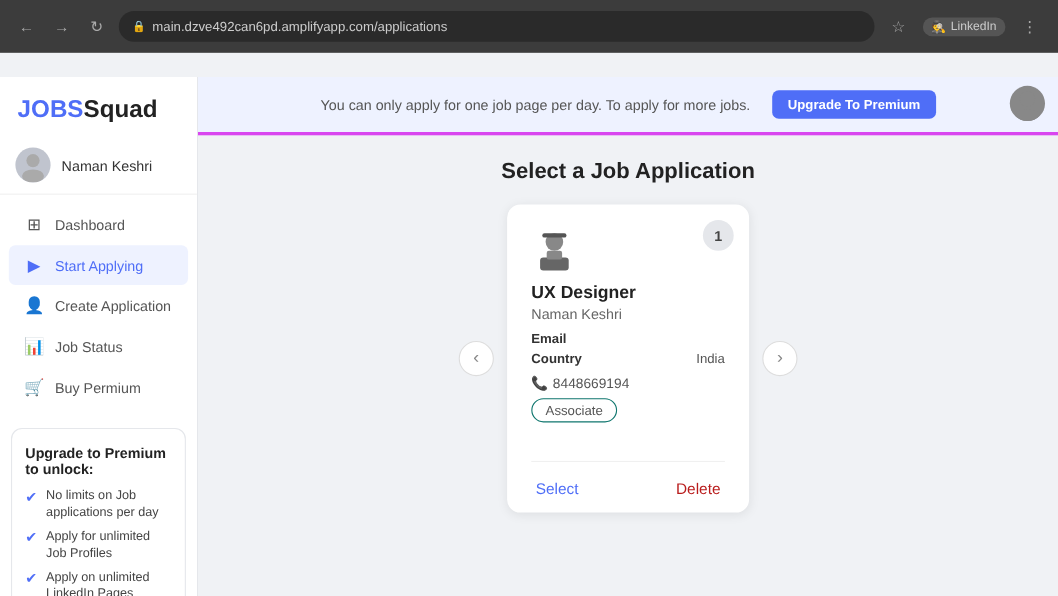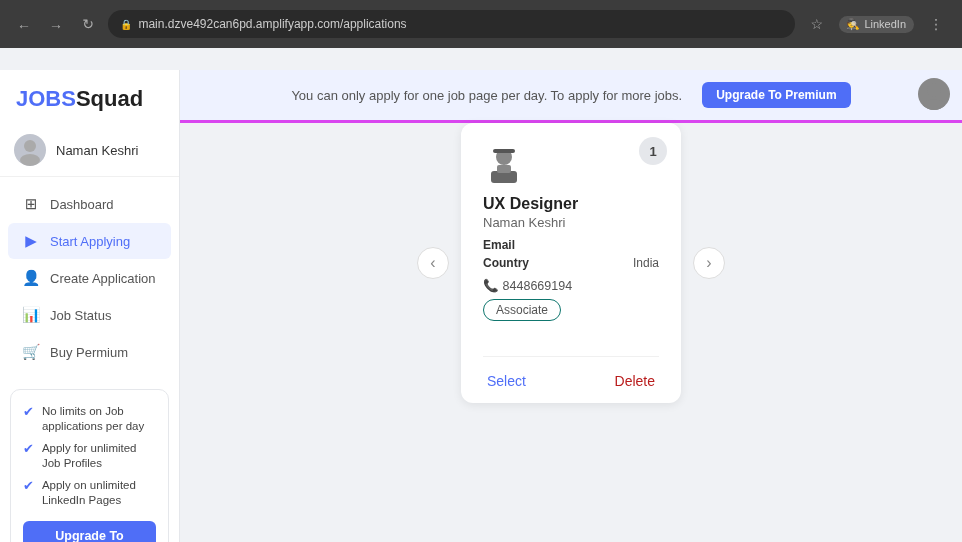--- a/index.html
+++ b/index.html
@@ -261,20 +261,21 @@
         <span class="nav-icon">📊</span>
         <span>Job Status</span>
       </div>
       <div class="nav-item">
         <span class="nav-icon">🛒</span>
         <span>Buy Permium</span>
       </div>
     </nav>
 
     <div class="upgrade-box">
+      <div class="upgrade-box-title">Upgrade to Premium to unlock:</div>
       <div class="upgrade-feature">
         <span class="upgrade-feature-icon">✔</span>
         <span>No limits on Job applications per day</span>
       </div>
       <div class="upgrade-feature">
         <span class="upgrade-feature-icon">✔</span>
         <span>Apply for unlimited Job Profiles</span>
       </div>
       <div class="upgrade-feature">
         <span class="upgrade-feature-icon">✔</span>
@@ -291,20 +292,21 @@
           <circle cx="16" cy="12" r="7" fill="#888"></circle>
           <ellipse cx="16" cy="28" rx="11" ry="7" fill="#888"></ellipse>
         </svg>
     </div>
 
     <div class="top-banner">
       <span>You can only apply for one job page per day. To apply for more jobs.</span>
       <button class="upgrade-to-premium-btn">Upgrade To Premium</button>
     </div>
 
+    <h1 class="page-title">Select a Job Application</h1>
 
     <div class="card-carousel">
       <button class="carousel-btn">‹</button>
 
       <div class="job-card">
         <div class="card-badge">1</div>
 
         <div class="card-person-icon">
           <svg width="42" height="42" viewBox="0 0 42 42" fill="none" xmlns="http://www.w3.org/2000/svg">
             <rect x="8" y="28" width="26" height="12" rx="3" fill="#666"></rect>

